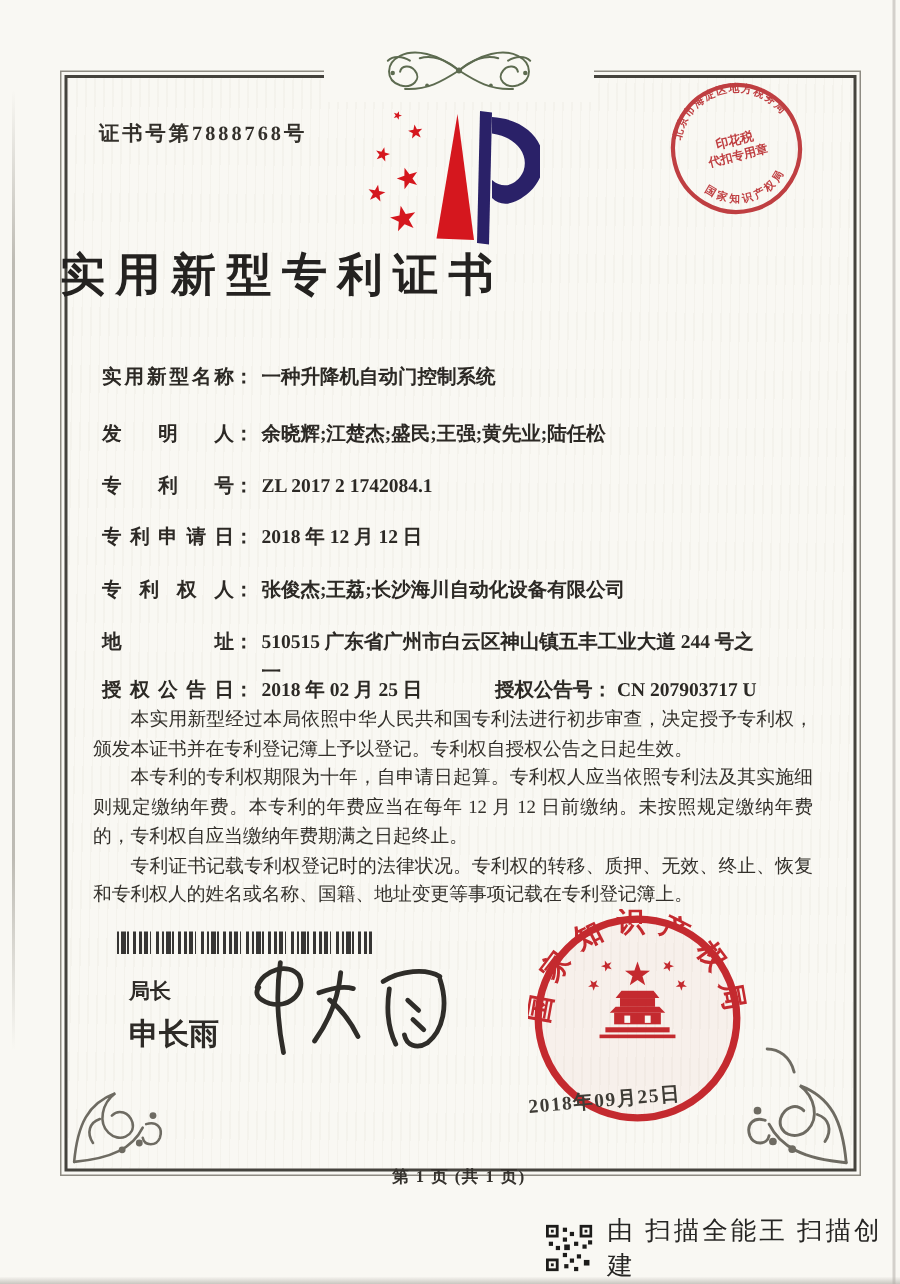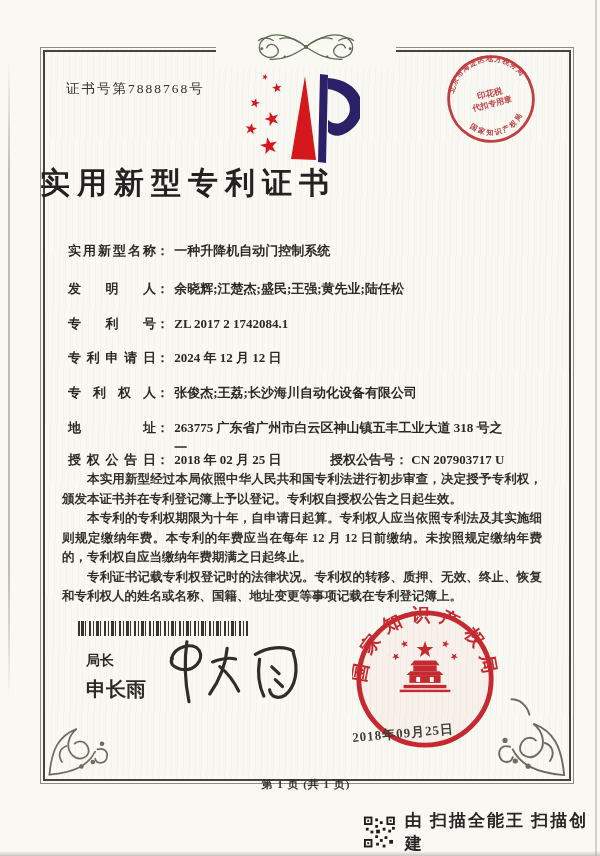--- a/index.html
+++ b/index.html
@@ -12,50 +12,50 @@
   .edge-bottom{position:absolute;left:0;bottom:0;width:100%;height:5px;
     background:linear-gradient(to bottom,transparent,#b4b1aa);opacity:.7;}
   
   .frame{position:absolute;left:40px;top:47px;width:532px;height:735px;border:1px solid #8e8b82;}
   .frame-inner{position:absolute;inset:2px;border:2px solid #45433d;
     background:repeating-linear-gradient(91deg,rgba(150,140,112,.05) 0 1px,transparent 1px 6px);}
   .ornament-top{position:absolute;left:216px;top:26px;width:180px;height:42px;background:#f9f8f3;
     display:flex;align-items:center;justify-content:center;}
   .flourish{position:absolute;opacity:.85;}
   
-  .cert-no{position:absolute;left:66px;top:80px;font-size:13.5px;font-weight:400;letter-spacing:2px;color:#33302b;}
+  .cert-no{position:absolute;left:66px;top:80px;font-size:13.5px;font-weight:700;letter-spacing:2px;color:#33302b;}
   .logo{position:absolute;left:238px;top:70px;width:122px;height:96px;}
   .title{position:absolute;left:40px;top:163px;width:532px;
     font-size:30px;font-weight:bold;letter-spacing:7px;color:#242220;}
   
   .tax-stamp{position:absolute;left:444px;top:52px;width:94px;height:94px;transform:rotate(-14deg);opacity:.88;}
   
   .row{position:absolute;left:68px;width:476px;font-size:13px;font-weight:600;line-height:20px;color:#2c2925;}
   .flabel{display:inline-block;width:88px;text-align:justify;text-align-last:justify;vertical-align:top;}
   .fcolon{display:inline-block;vertical-align:top;}
   .fvalue{display:inline-block;vertical-align:top;max-width:376px;margin-left:2px;}
   .sub{position:absolute;left:262px;top:0;text-align:right;}
   
   .paras{position:absolute;left:62px;top:470px;width:480px;font-size:12.5px;line-height:19.5px;
-    font-weight:700;text-align:justify;color:#33302b;}
+    font-weight:400;text-align:justify;color:#33302b;}
   .paras p{margin:0;text-indent:2em;}
   
   .barcode{position:absolute;left:78px;top:621px;width:170px;height:15px;opacity:.88;
     background:repeating-linear-gradient(90deg,#1c1b1a 0 1.5px,transparent 1.5px 3px,#1c1b1a 3px 6px,transparent 6px 7px,#1c1b1a 7px 8px,transparent 8px 11px,#1c1b1a 11px 13px,transparent 13px 15px);}
   .officer-title{position:absolute;left:86px;top:652px;font-size:14px;font-weight:bold;font-family:"Liberation Sans","DejaVu Sans",sans-serif;}
   .officer-name{position:absolute;left:86px;top:676px;font-size:20px;font-weight:bold;font-family:"Liberation Sans","DejaVu Sans",sans-serif;}
   .signature{position:absolute;left:158px;top:630px;width:160px;height:85px;transform:rotate(-2deg);}
   .seal{position:absolute;left:352px;top:606px;width:146px;height:146px;opacity:.92;}
   .seal-date{position:absolute;left:352px;top:722px;width:160px;font-size:13px;font-weight:bold;
     letter-spacing:1px;color:#3f3c36;transform:rotate(-5deg);}
   .page-footer{position:absolute;left:40px;top:744px;width:532px;text-align:center;font-size:11px;
     font-weight:600;letter-spacing:1px;color:#34312c;margin-top:33px;}
   
   .scan-caption{position:absolute;left:364px;top:809px;display:flex;align-items:center;gap:10px;}
-  .scan-caption-text{font-size:17px;font-weight:bold;letter-spacing:2px;color:#262523;}
+  .scan-caption-text{font-size:17px;font-weight:normal;letter-spacing:2px;color:#262523;}
 </style>
 </head>
 <body>
 
 <div class="scan">
 
   <div class="edge-left"></div>
   <div class="edge-right"></div>
   <div class="edge-bottom"></div>
 
@@ -166,34 +166,34 @@
     <span class="fvalue">余晓辉;江楚杰;盛民;王强;黄先业;陆任松</span>
   </div>
 
   <div class="row" style="top:314px">
     <span class="flabel">专利号</span><span class="fcolon">：</span>
     <span class="fvalue">ZL 2017 2 1742084.1</span>
   </div>
 
   <div class="row" style="top:348px">
     <span class="flabel">专利申请日</span><span class="fcolon">：</span>
-    <span class="fvalue">2024 年 12 月 12 日</span>
+    <span class="fvalue">2018 年 12 月 12 日</span>
   </div>
 
   <div class="row" style="top:383px">
     <span class="flabel">专利权人</span><span class="fcolon">：</span>
     <span class="fvalue">
       <div>张俊杰;王荔;长沙海川自动化设备有限公司</div>
     </span>
   </div>
 
   <div class="row" style="top:418px">
     <span class="flabel">地址</span><span class="fcolon">：</span>
     <span class="fvalue">
-      <div>263775 广东省广州市白云区神山镇五丰工业大道 318 号之</div>
+      <div>510515 广东省广州市白云区神山镇五丰工业大道 244 号之</div>
       <div>一</div>
     </span>
   </div>
 
   <div class="row" style="top:450px">
     <span class="flabel">授权公告日</span><span class="fcolon">：</span>
     <span class="fvalue">2018 年 02 月 25 日</span>
     <span class="sub">
       <span>授权公告号</span><span>：</span>
       <span>CN 207903717 U</span>

